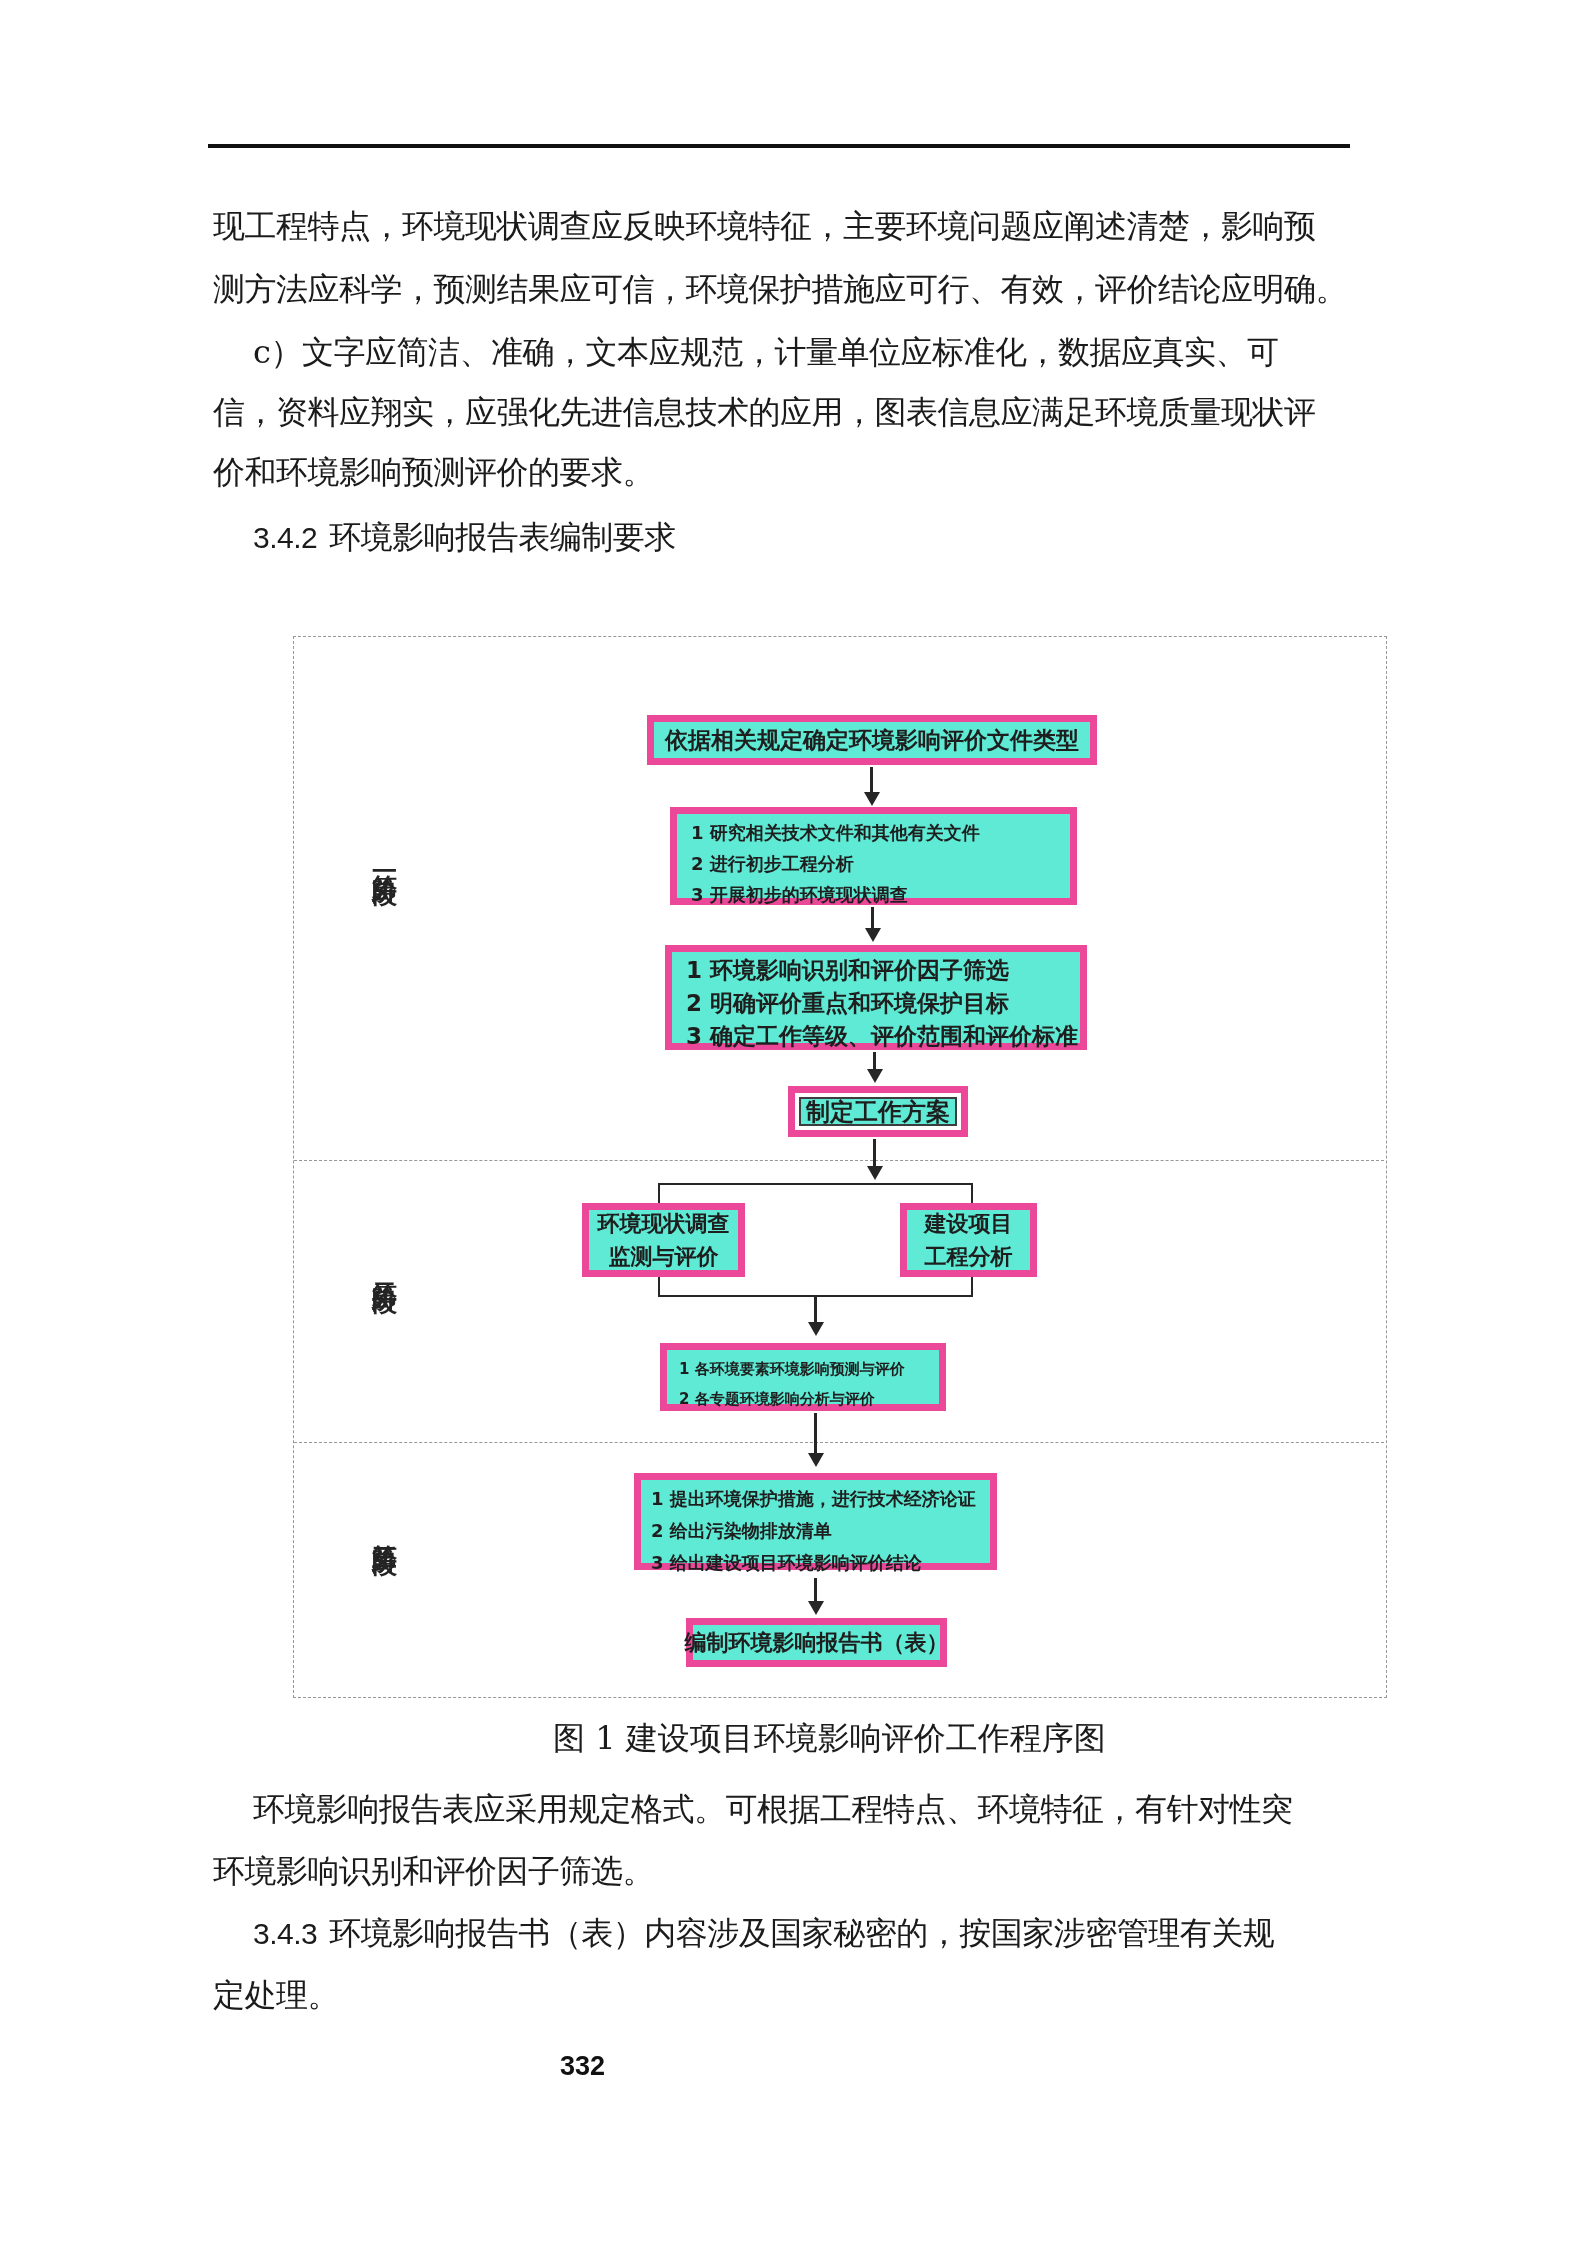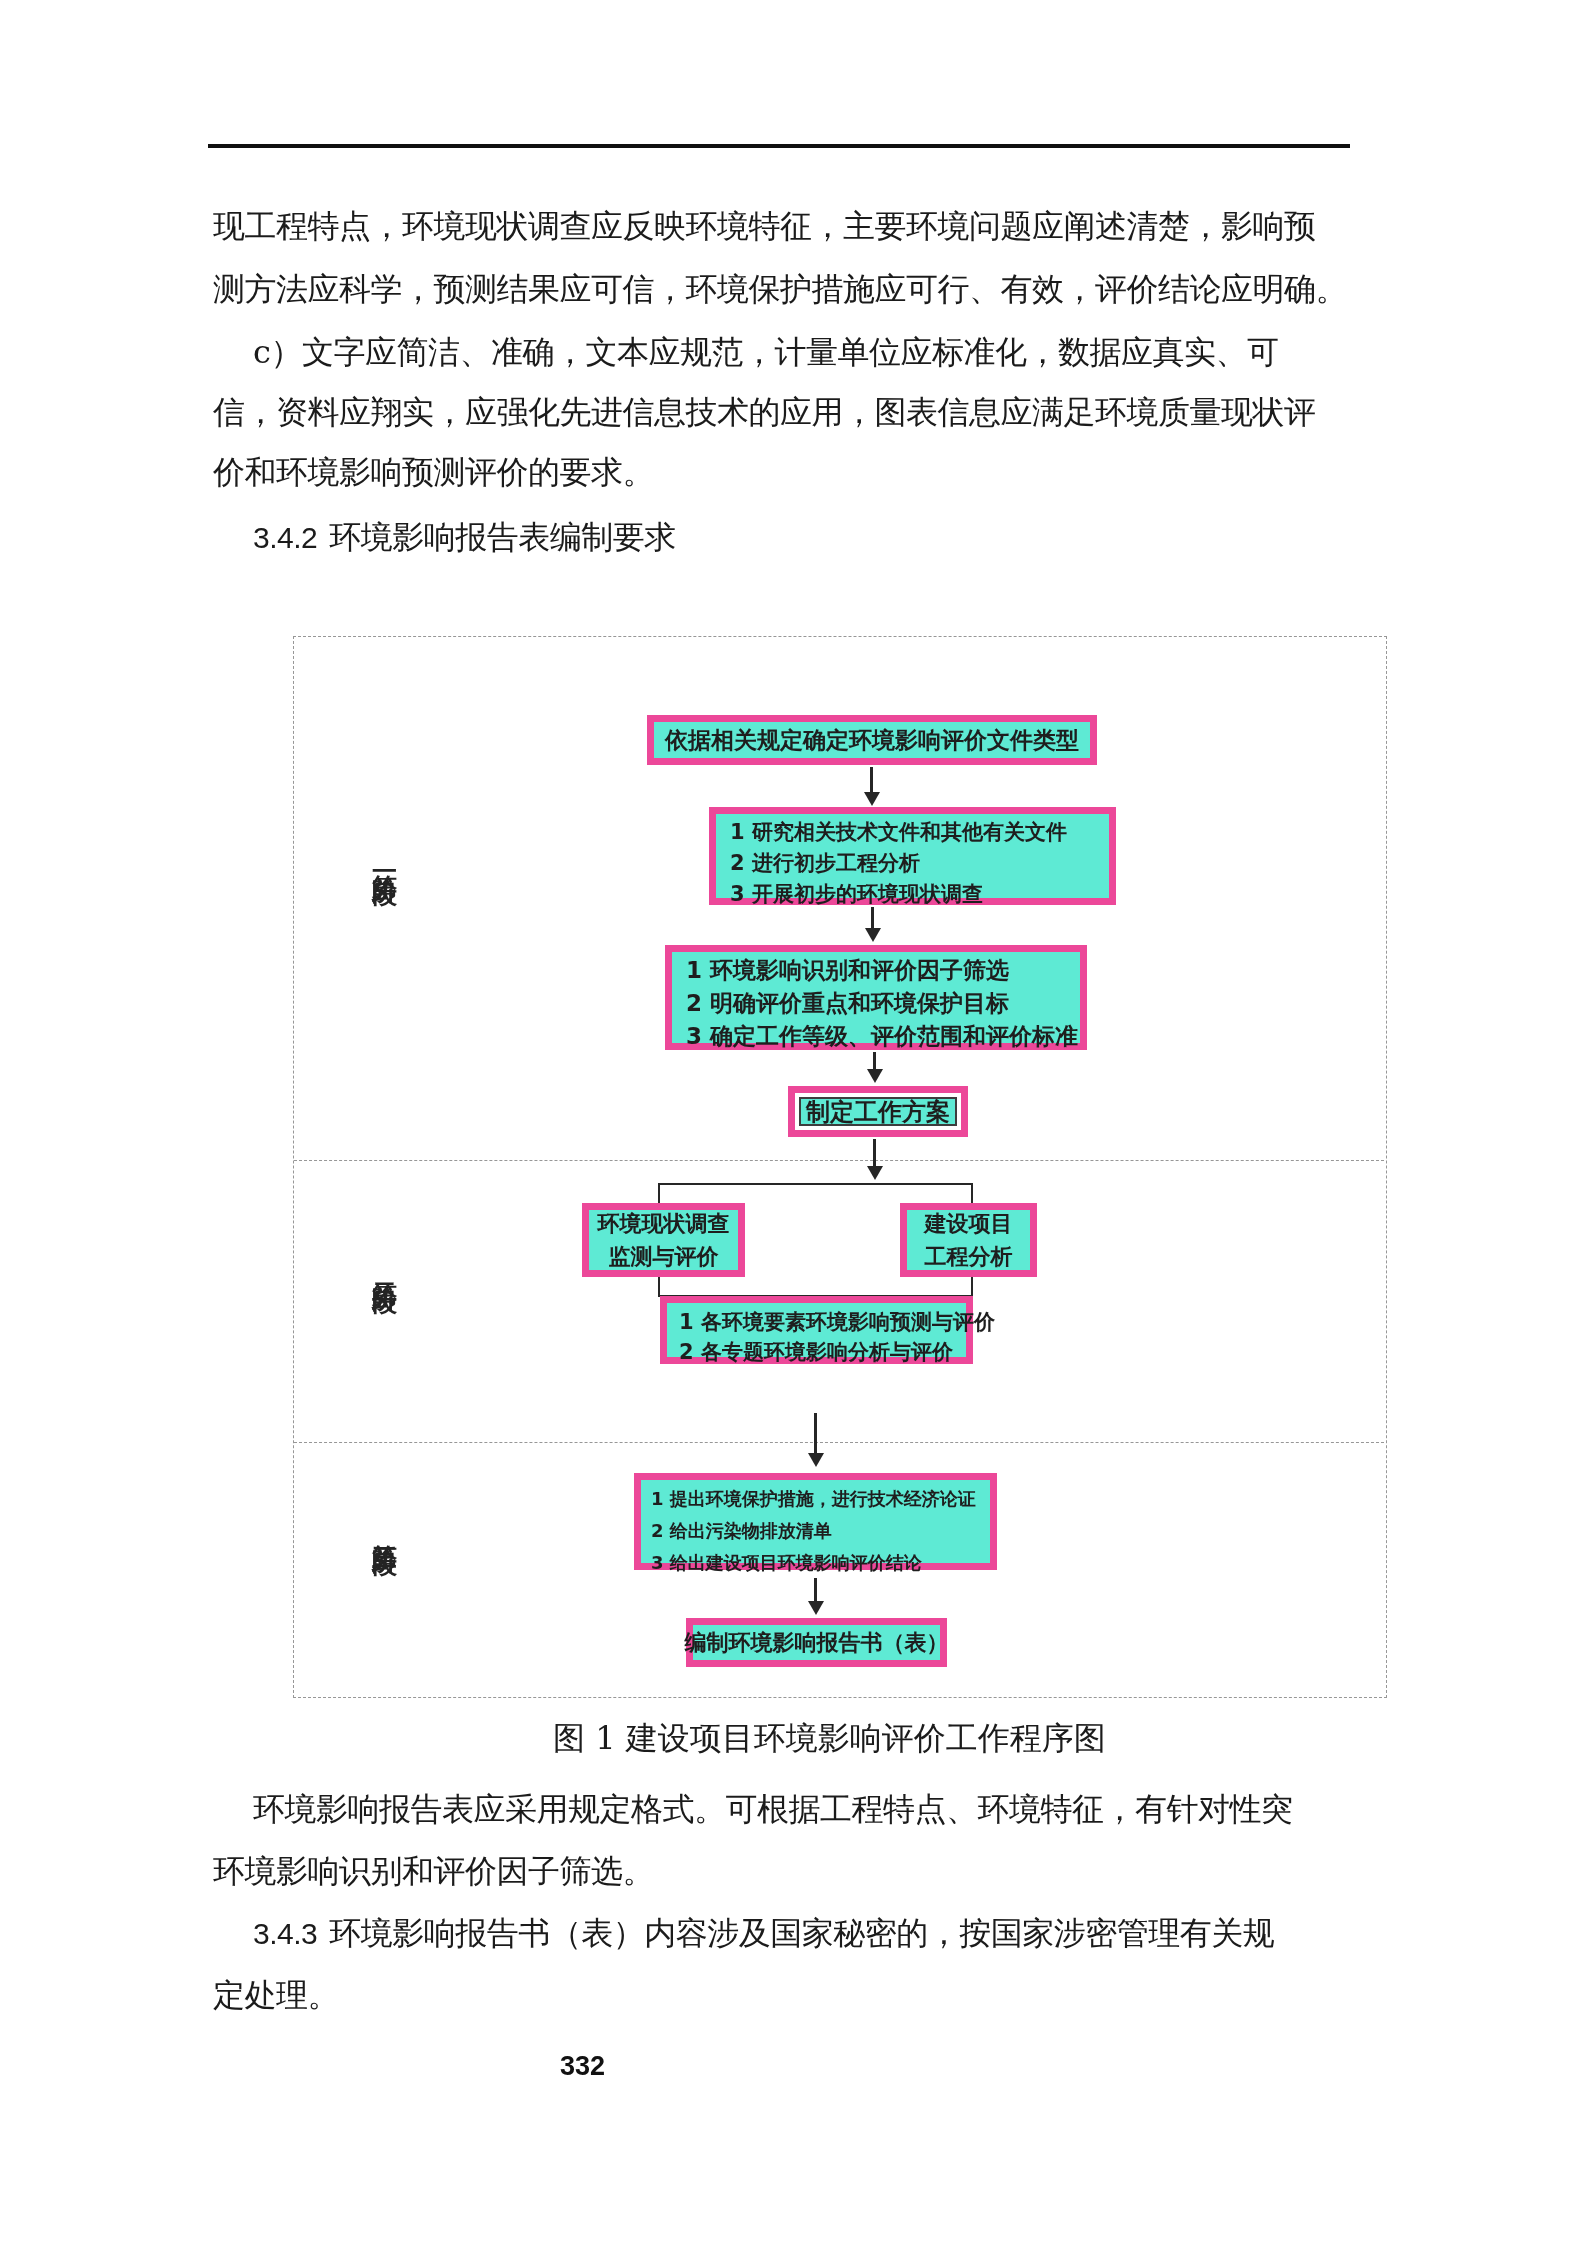--- a/index.html
+++ b/index.html
@@ -98,21 +98,21 @@
   <div class="abs stage-label" style="left:368px;top:1263px;">第二阶段</div>
   <div class="abs stage-label" style="left:368px;top:1525px;">第三阶段</div>
 
   <div class="abs fbox center" style="left:647px;top:715px;width:450px;height:50px;font-size:23px;">
     <span class="ln">依据相关规定确定环境影响评价文件类型</span>
   </div>
 
   <div class="abs stem" style="left:870px;top:767px;height:28px;"></div>
   <div class="abs ahead" style="left:864px;top:792px;"></div>
 
-  <div class="abs fbox" style="left:670px;top:807px;width:407px;height:98px;font-size:21px;line-height:31px;padding:3px 0 0 14px;margin-left:39px;">
+  <div class="abs fbox" style="left:670px;top:807px;width:407px;height:98px;font-size:18px;line-height:31px;padding:3px 0 0 14px;">
     <div class="ln">1 研究相关技术文件和其他有关文件</div>
     <div class="ln">2 进行初步工程分析</div>
     <div class="ln">3 开展初步的环境现状调查</div>
   </div>
 
   <div class="abs stem" style="left:871px;top:907px;height:24px;"></div>
   <div class="abs ahead" style="left:865px;top:928px;"></div>
 
   <div class="abs fbox" style="left:665px;top:945px;width:422px;height:105px;font-size:23px;line-height:33px;padding:2px 0 0 14px;">
     <div class="ln">1 环境影响识别和评价因子筛选</div>
@@ -145,21 +145,21 @@
   <div class="abs fbox center" style="left:900px;top:1203px;width:137px;height:74px;font-size:22px;line-height:33px;">
     <div>
       <div class="ln">建设项目</div>
       <div class="ln">工程分析</div>
     </div>
   </div>
 
   <div class="abs stem" style="left:814px;top:1297px;height:28px;"></div>
   <div class="abs ahead" style="left:808px;top:1322px;"></div>
 
-  <div class="abs fbox" style="left:660px;top:1296px;width:313px;height:68px;font-size:21px;line-height:30px;padding:4px 0 0 12px;">
+  <div class="abs fbox" style="left:660px;top:1343px;width:286px;height:68px;font-size:15px;line-height:30px;padding:4px 0 0 12px;">
     <div class="ln">1 各环境要素环境影响预测与评价</div>
     <div class="ln">2 各专题环境影响分析与评价</div>
   </div>
 
   <div class="abs stem" style="left:814px;top:1413px;height:43px;"></div>
   <div class="abs ahead" style="left:808px;top:1453px;"></div>
 
   <div class="abs fbox" style="left:634px;top:1473px;width:363px;height:97px;font-size:18px;line-height:32px;padding:3px 12px 0 10px;">
     <div class="ln">1 提出环境保护措施，进行技术经济论证</div>
     <div class="ln">2 给出污染物排放清单</div>

